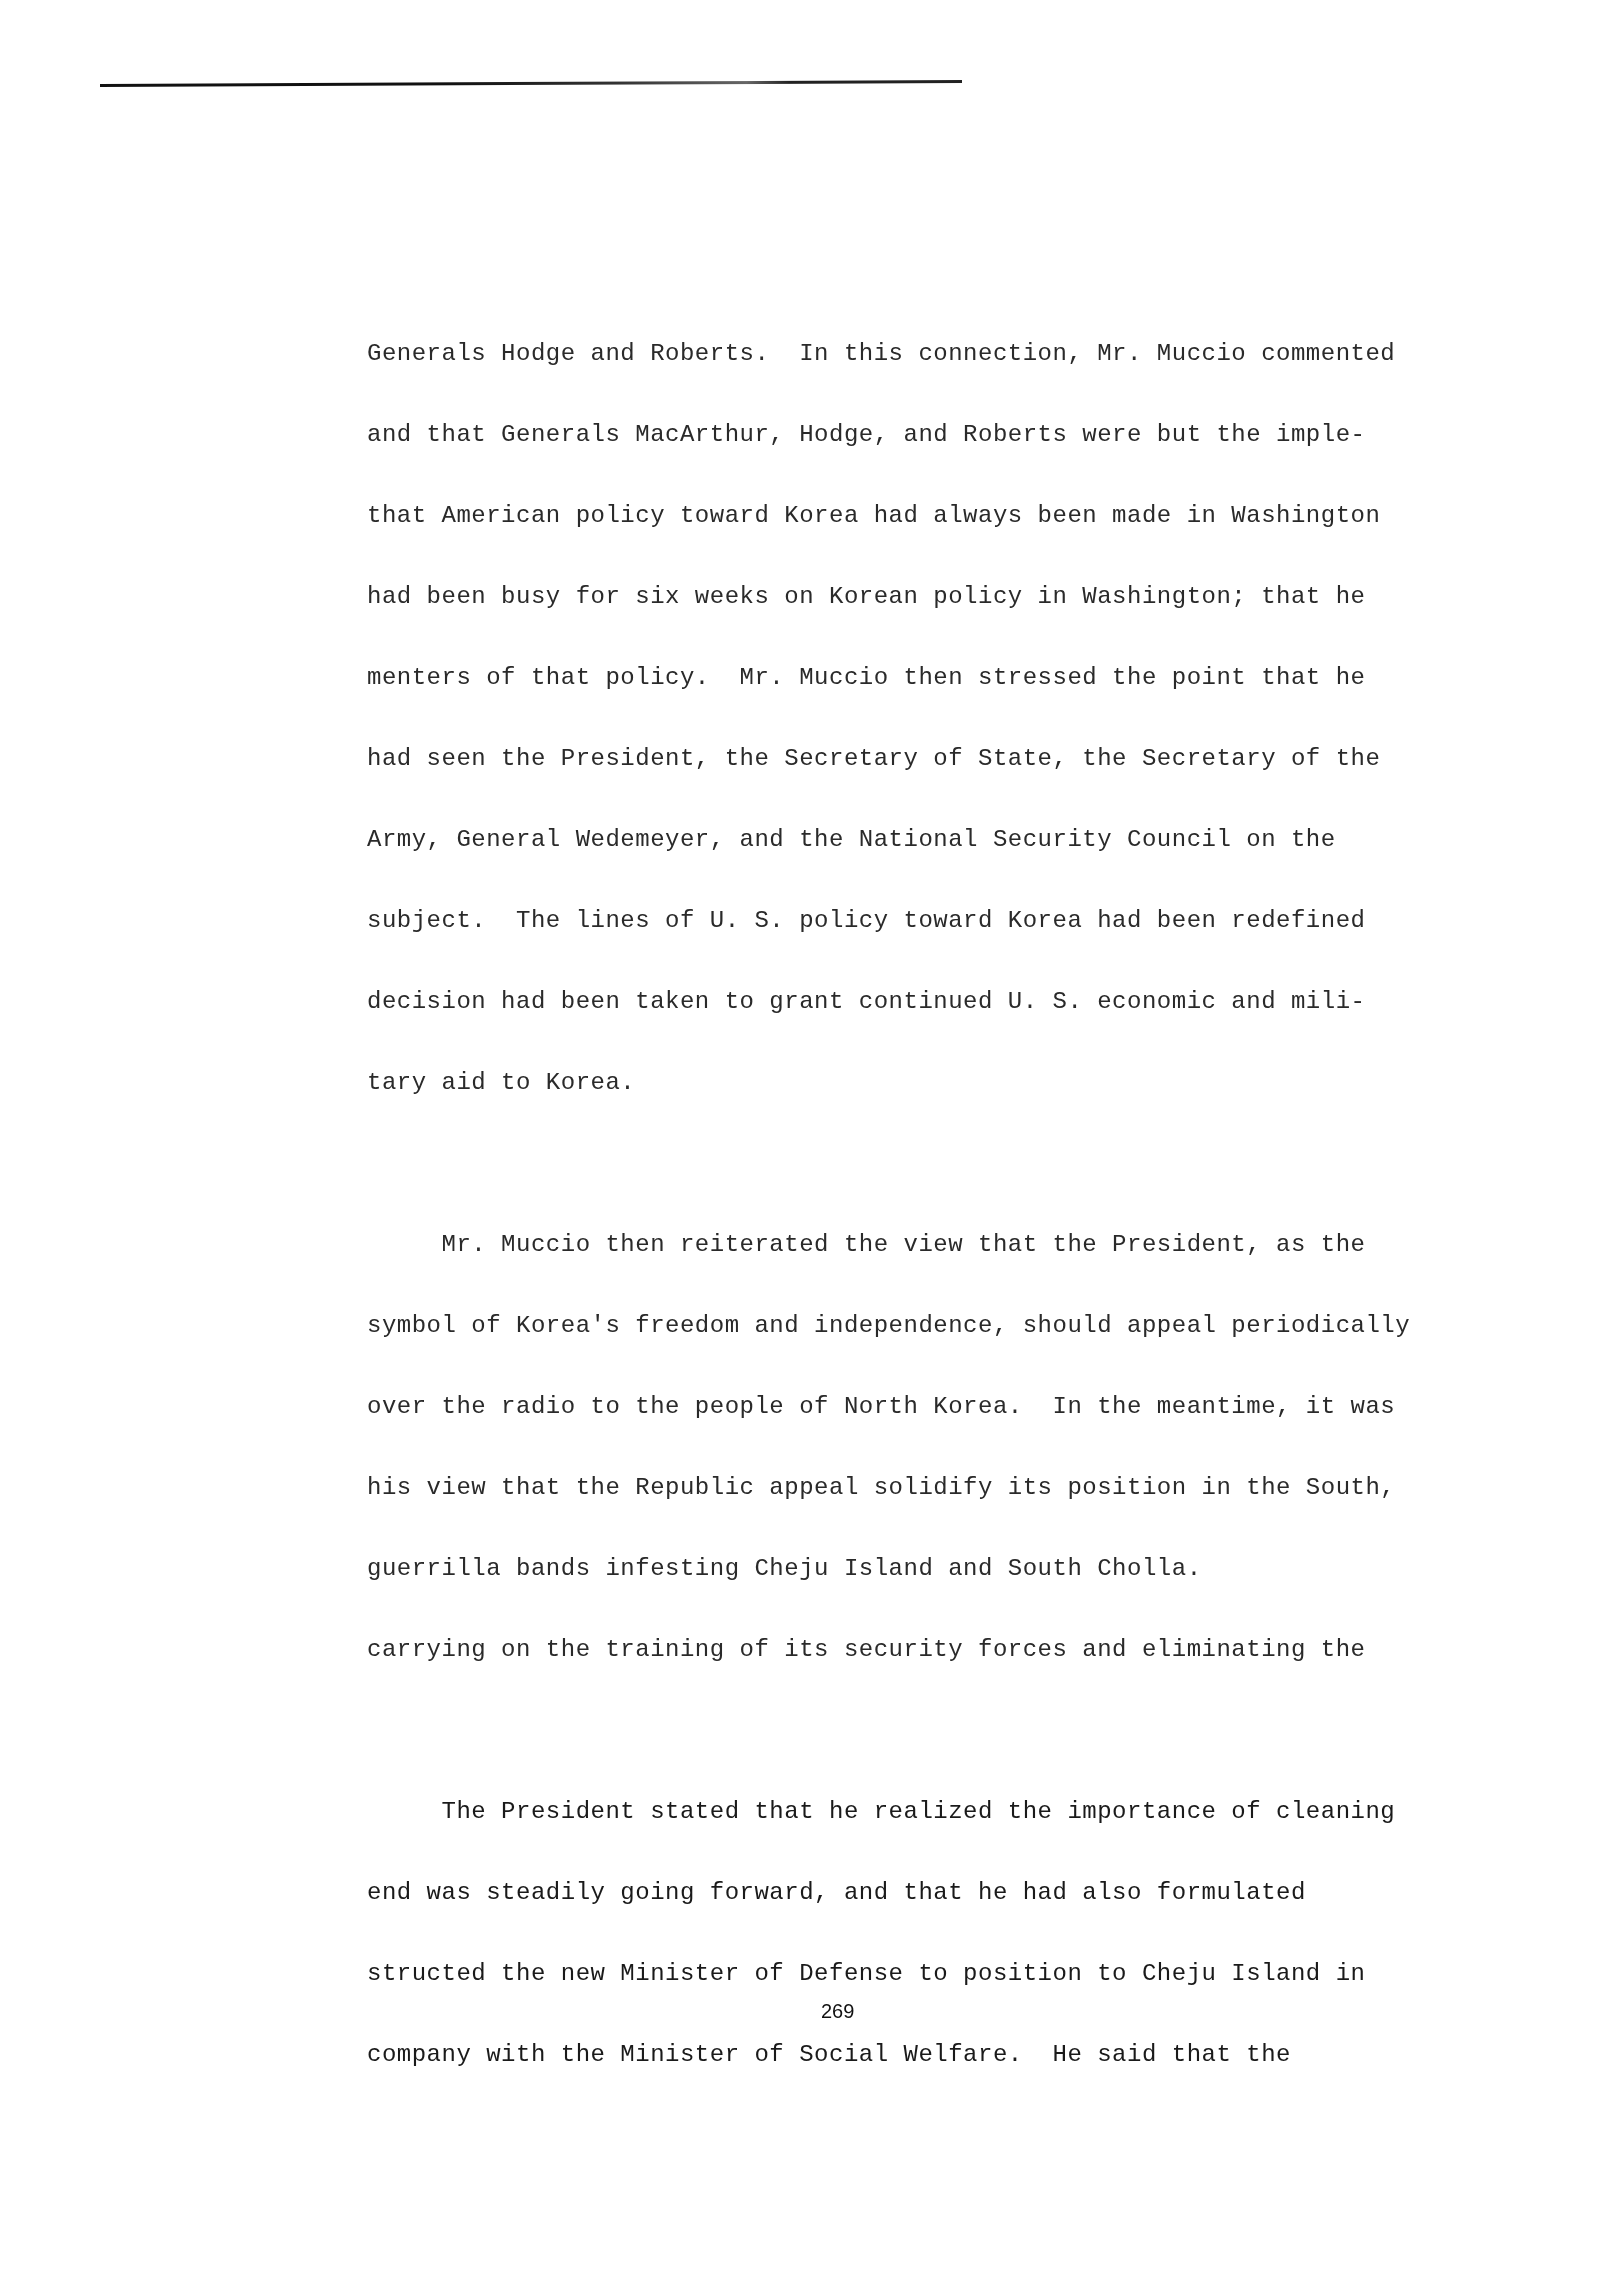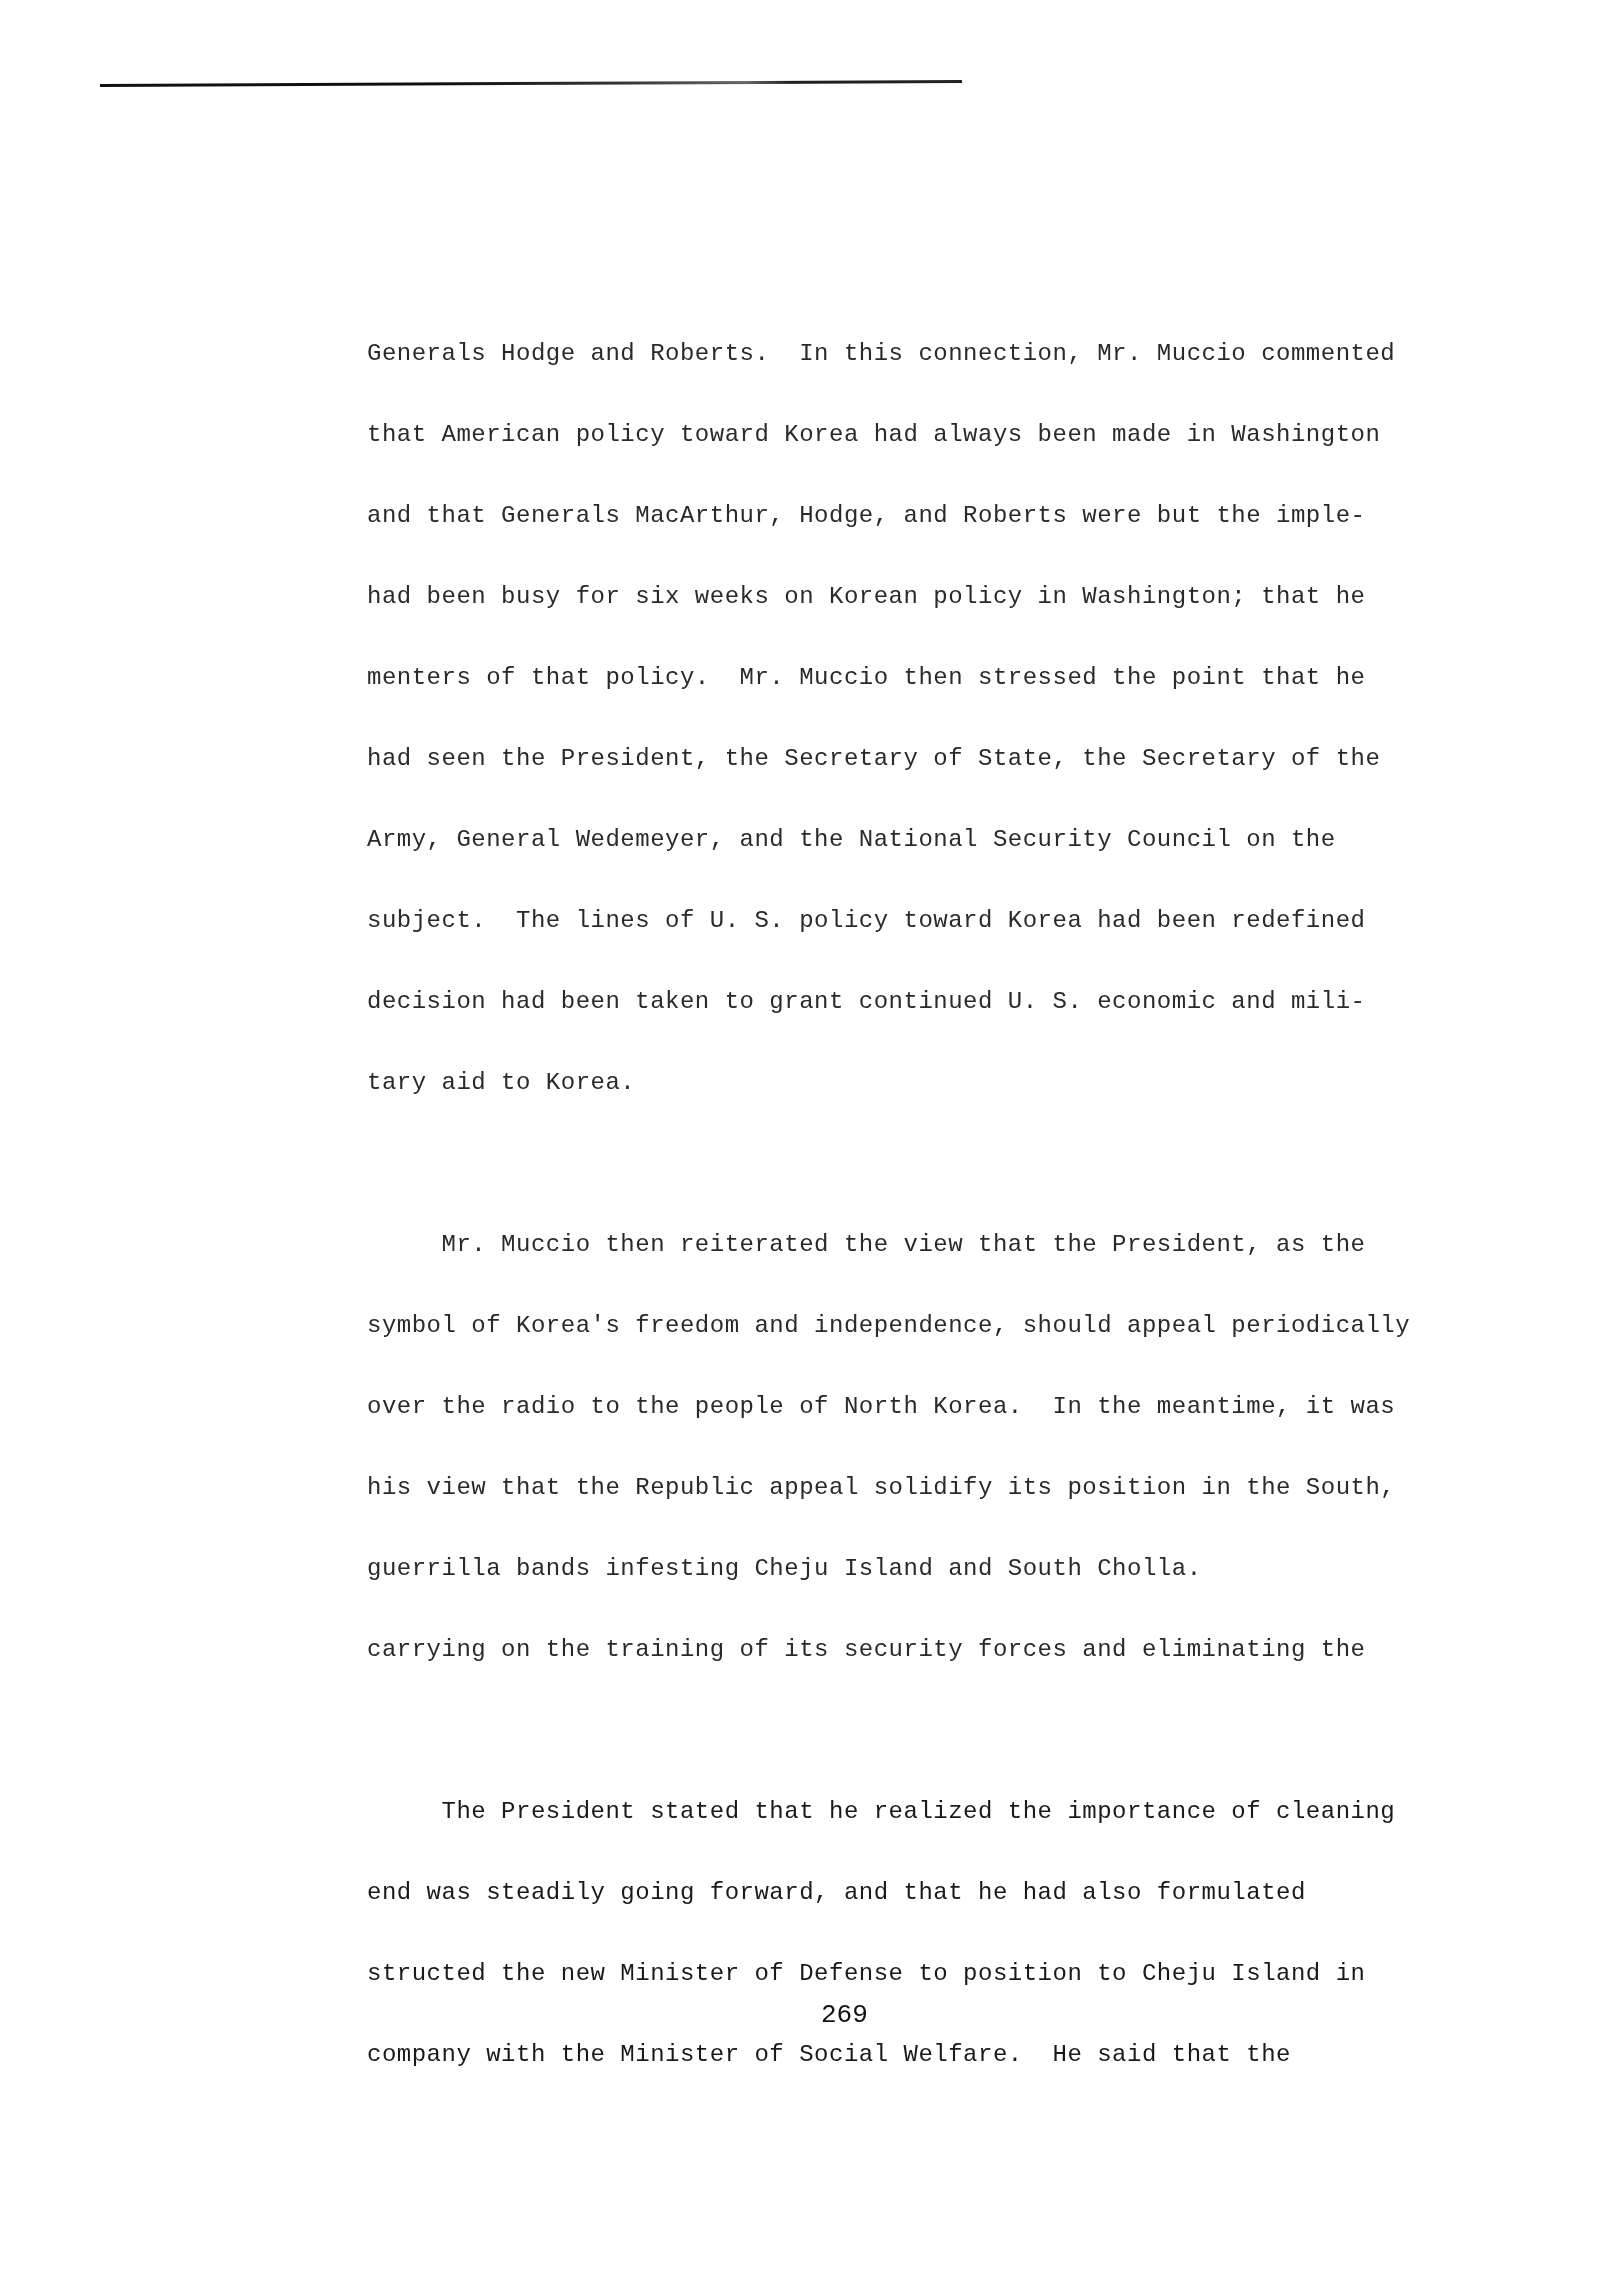--- a/index.html
+++ b/index.html
@@ -14,35 +14,35 @@
     position: absolute; left: 367px; top: 286px; width: 973px;
     font-family: "Liberation Mono", "DejaVu Sans Mono", monospace;
     font-size: 24px; line-height: 27px; color: #1a1a1a;
     letter-spacing: 0.5px;
   }
   .para { margin: 0 0 27px 0; white-space: pre; }
   .line { display: block; height: 27px; font-family: Liberation Mono, monospace; }
   .para.faint { color: #2a2a2a; }
   .page-number {
     position: absolute; left: 821px; top: 2000px;
-    font-family: Liberation Mono, monospace;
-    font-size: 26px; color: #111;
+    font-family: Liberation Sans, sans-serif;
+    font-size: 20px; color: #111;
   }
 </style>
 </head>
 <body>
 
 <div class="page">
   <div class="top-rule"></div>
 
   <div class="body-text">
     <div class="para faint">
       <span class="line">Generals Hodge and Roberts.  In this connection, Mr. Muccio commented</span>
+      <span class="line">and that Generals MacArthur, Hodge, and Roberts were but the imple-</span>
       <span class="line">that American policy toward Korea had always been made in Washington</span>
-      <span class="line">and that Generals MacArthur, Hodge, and Roberts were but the imple-</span>
       <span class="line">had been busy for six weeks on Korean policy in Washington; that he</span>
       <span class="line">menters of that policy.  Mr. Muccio then stressed the point that he</span>
       <span class="line">had seen the President, the Secretary of State, the Secretary of the</span>
       <span class="line">Army, General Wedemeyer, and the National Security Council on the</span>
       <span class="line">subject.  The lines of U. S. policy toward Korea had been redefined</span>
       <span class="line">decision had been taken to grant continued U. S. economic and mili-</span>
       <span class="line">tary aid to Korea.</span>
     </div>
 
     <div class="para faint">

